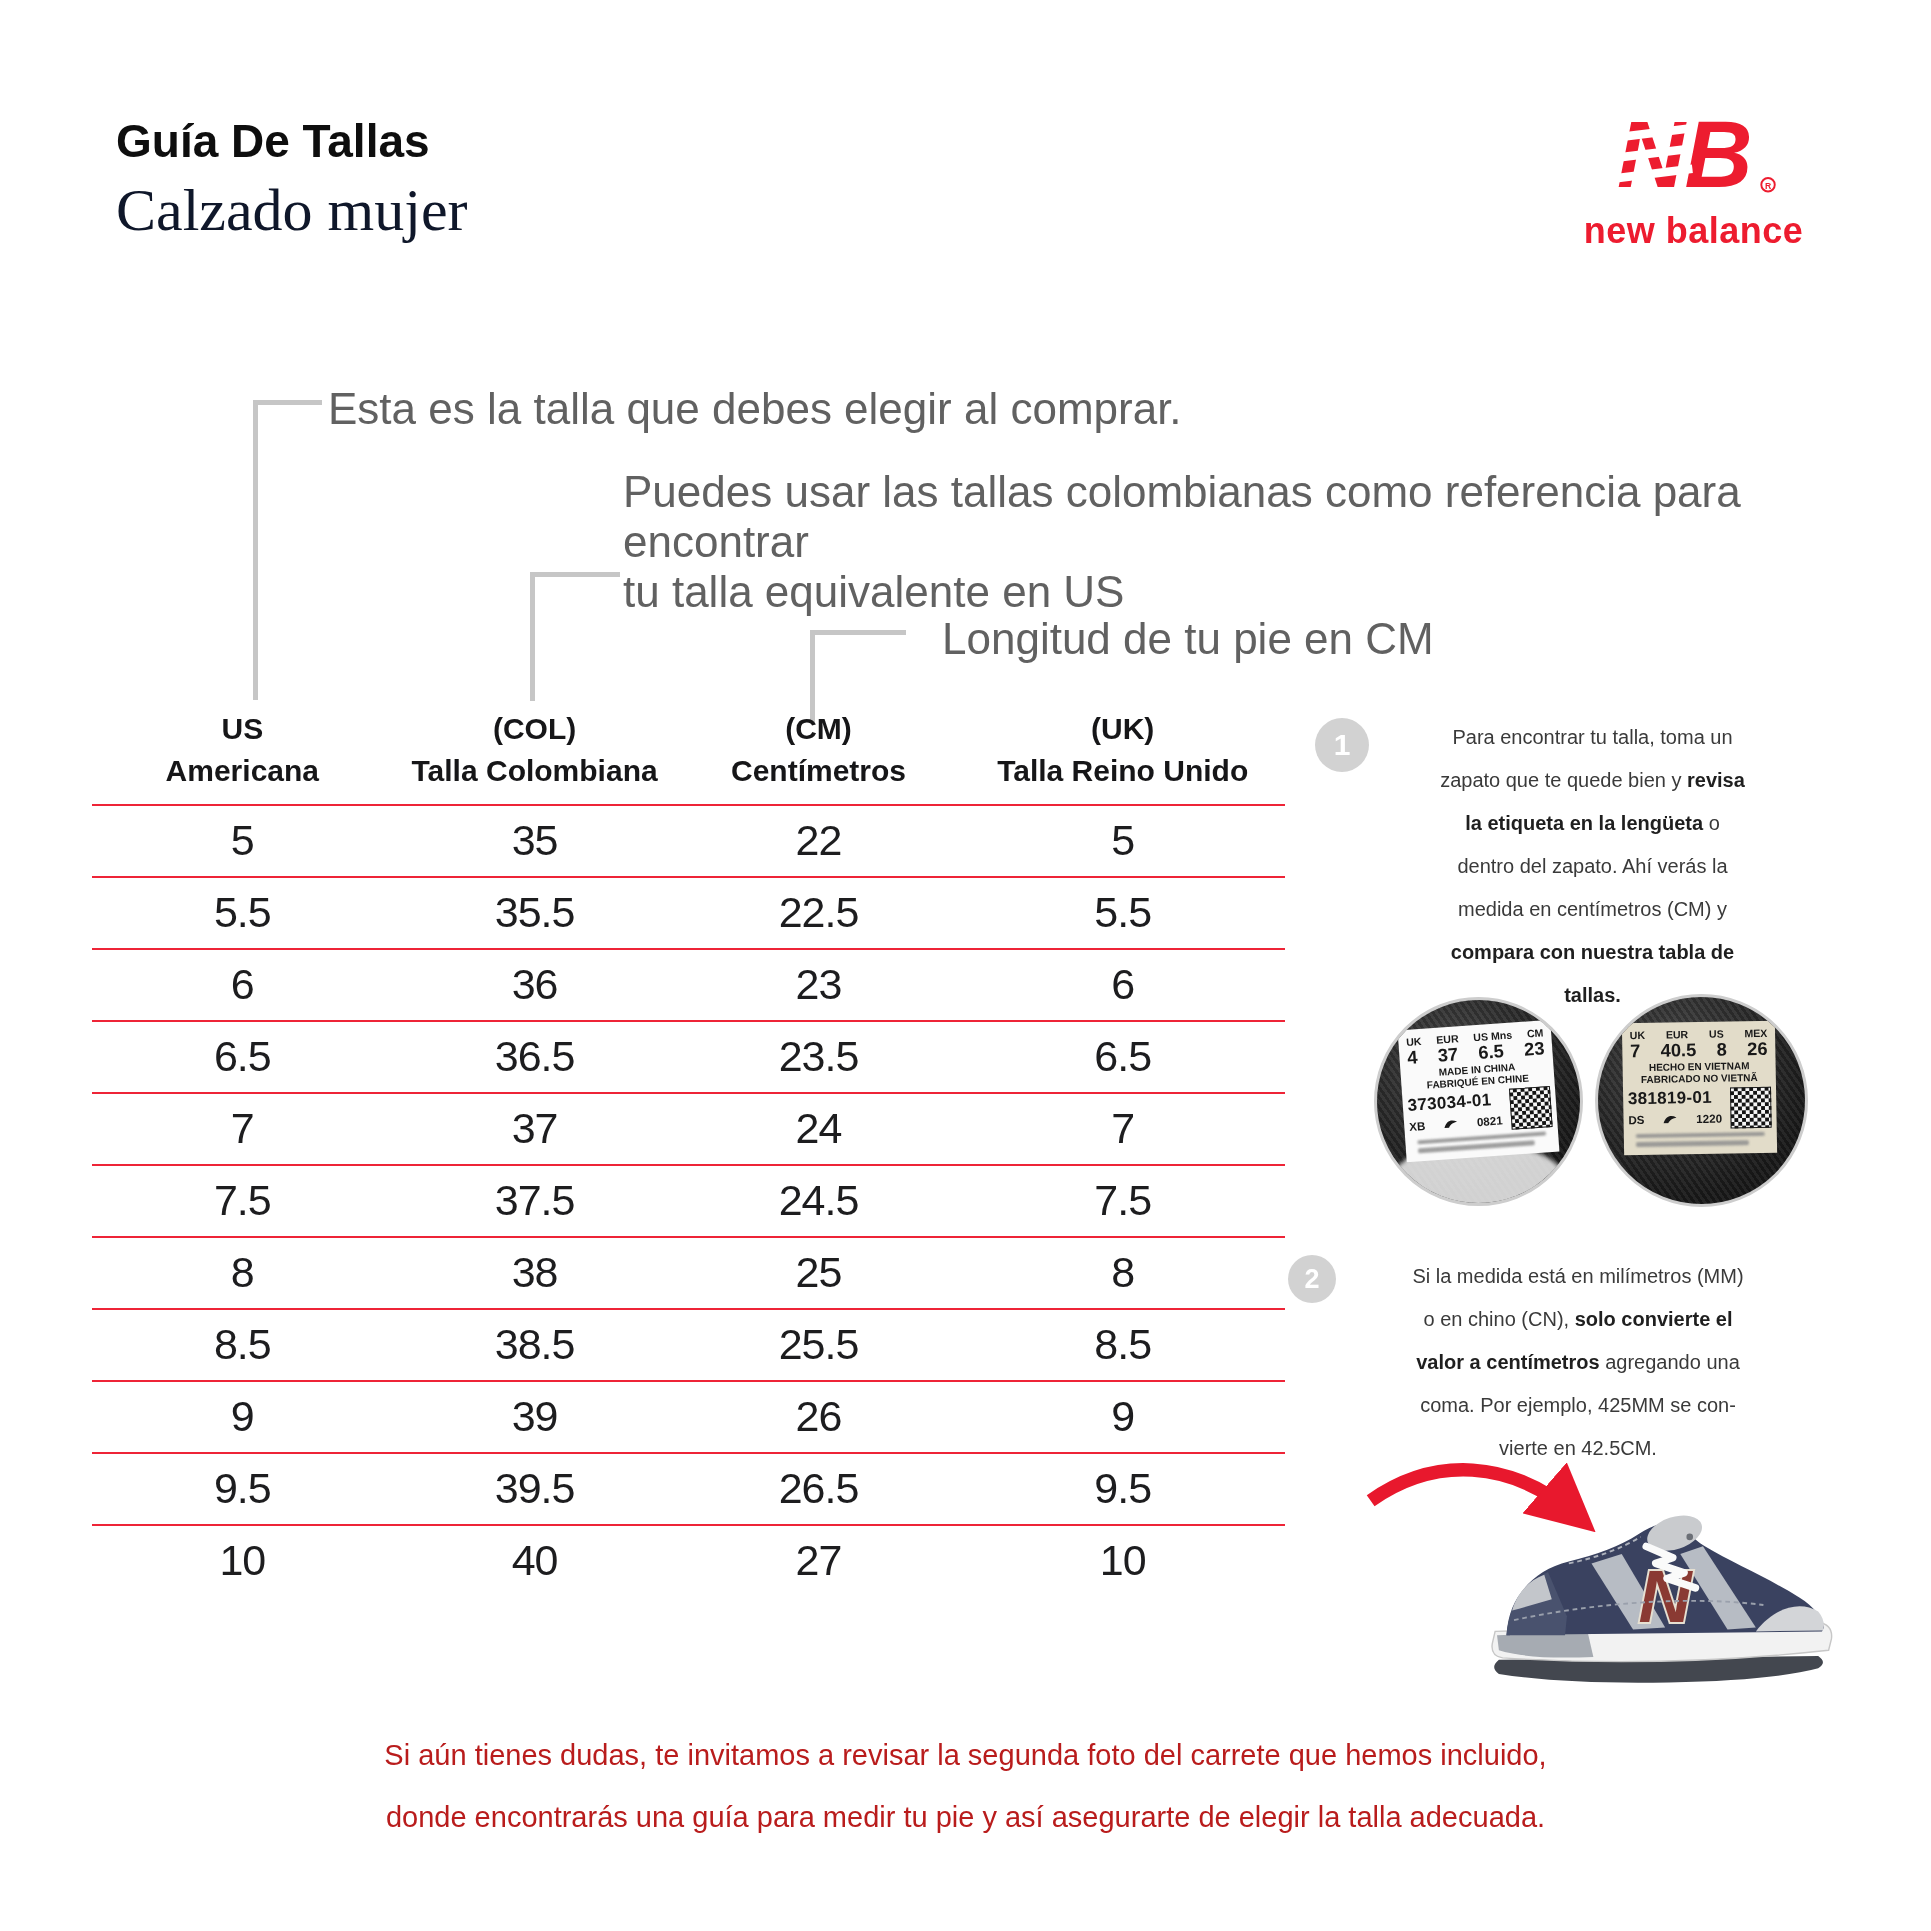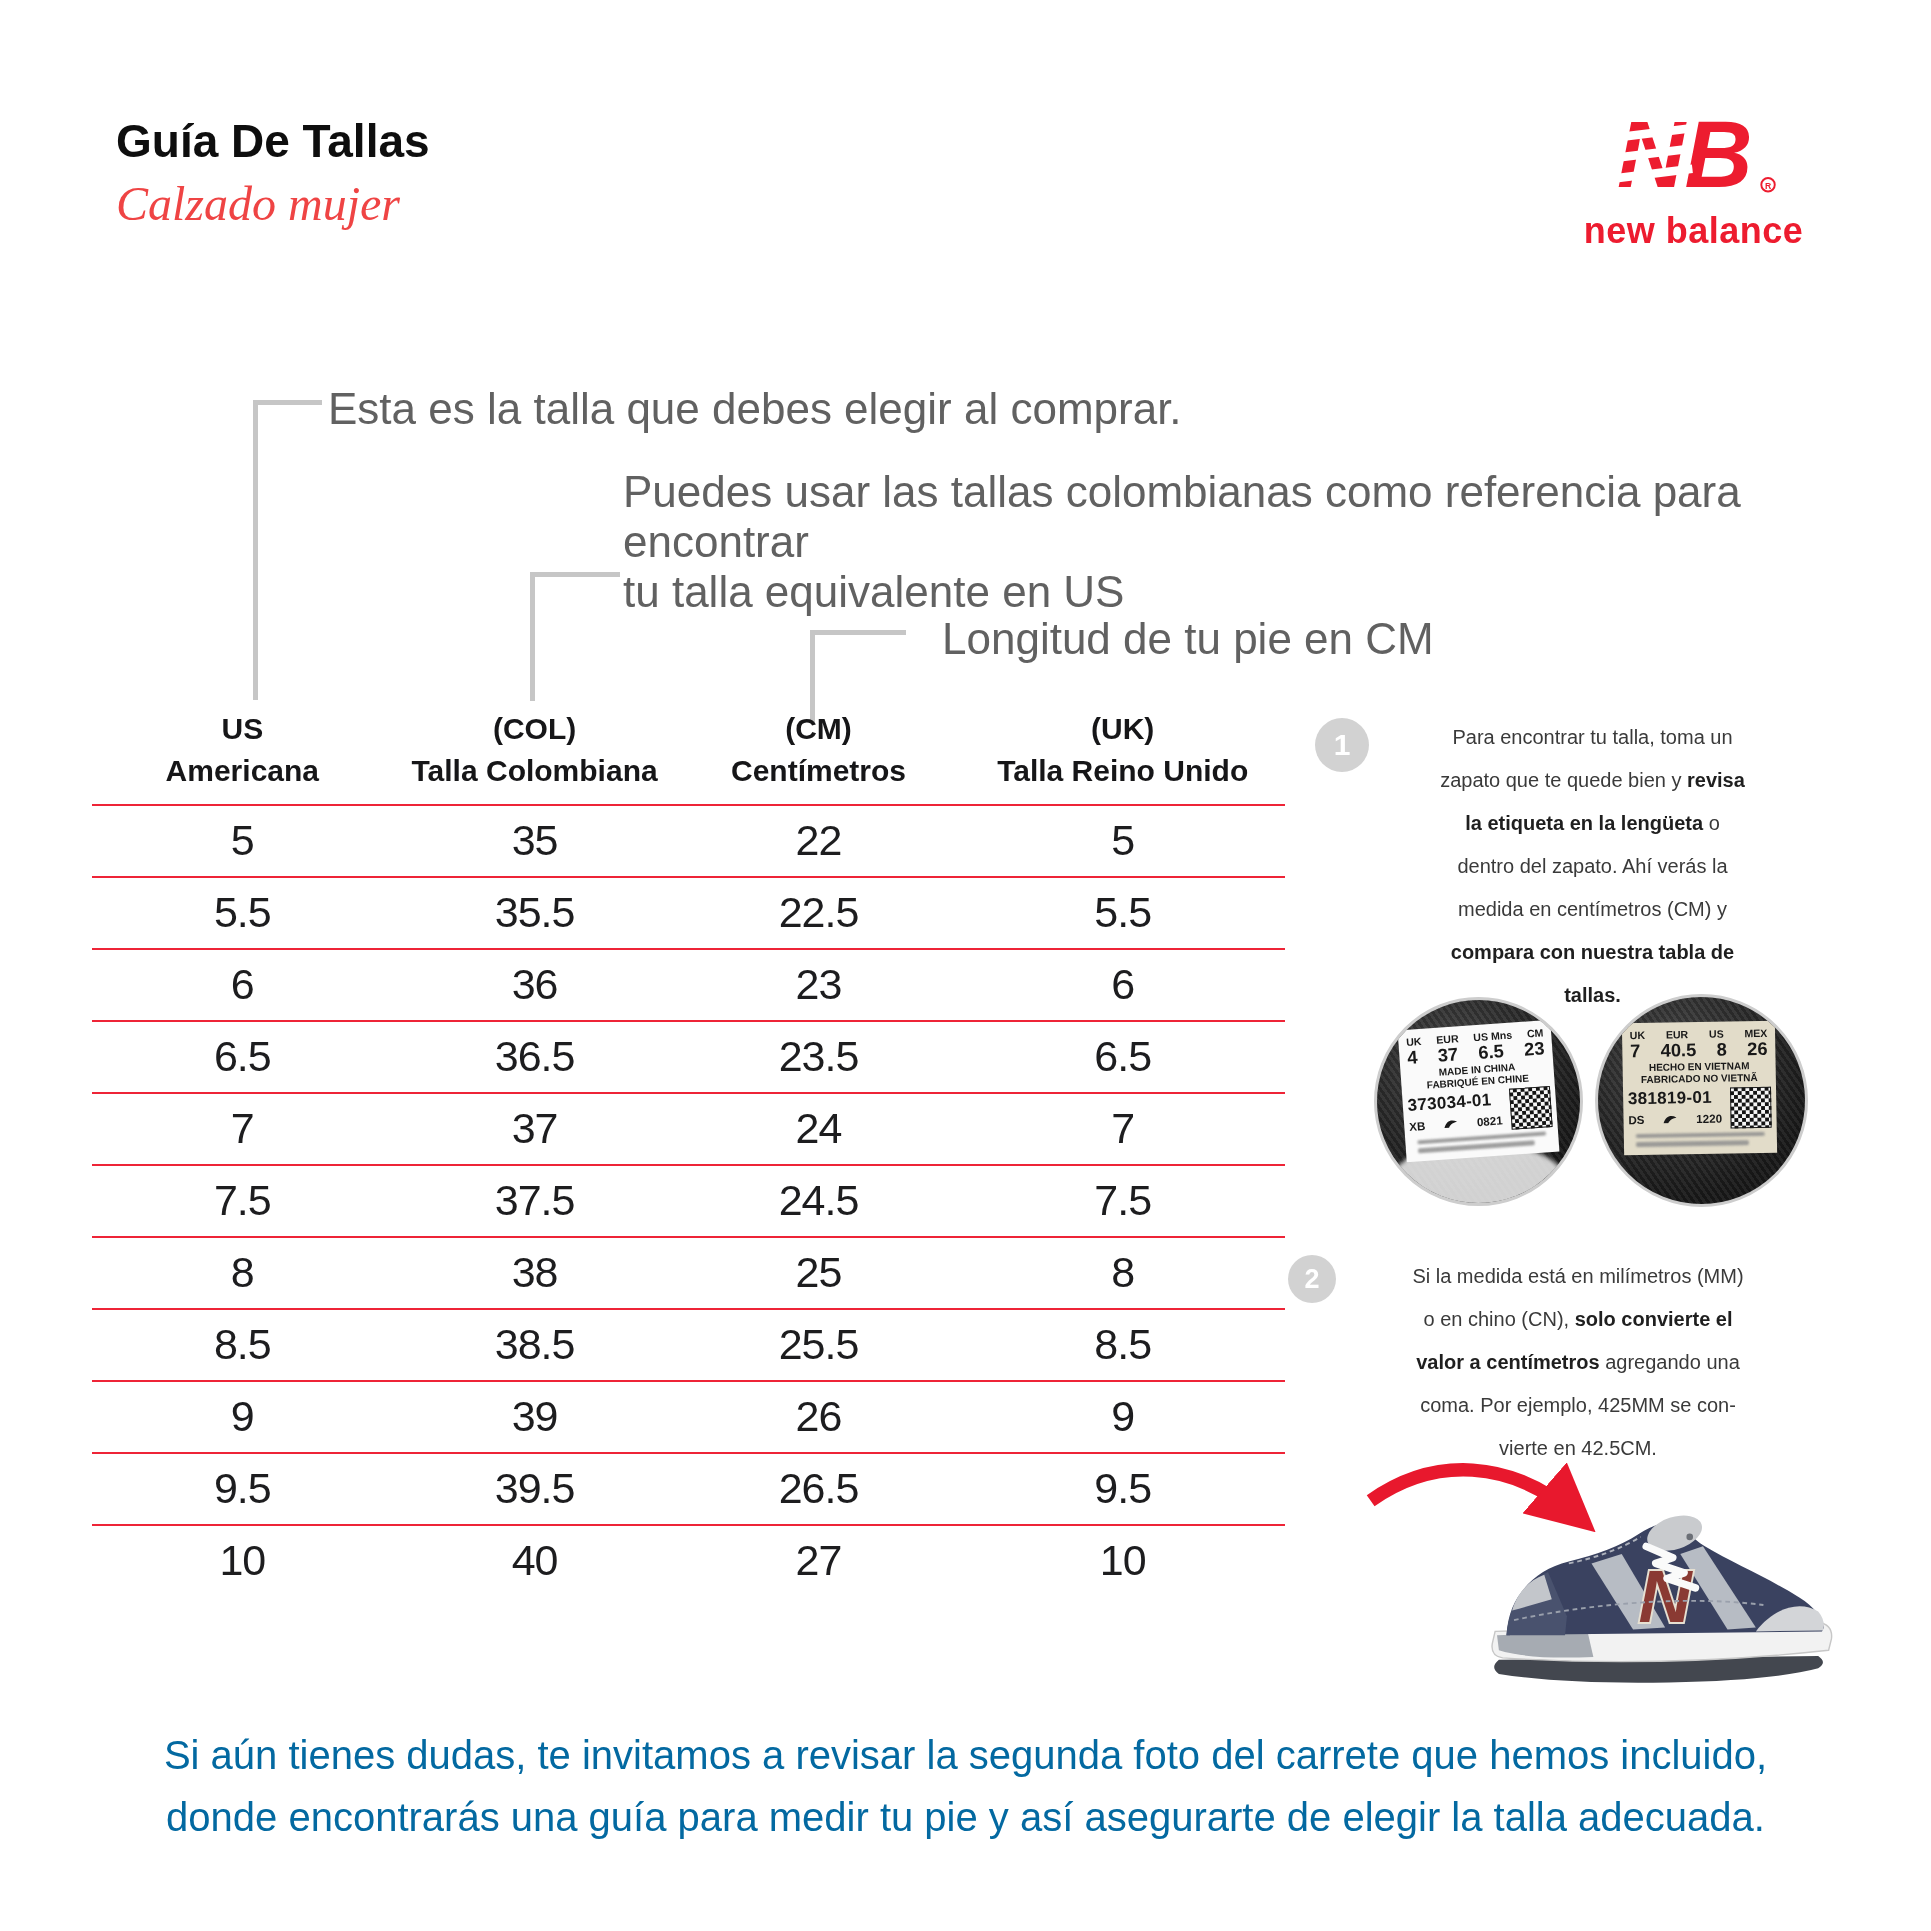--- a/index.html
+++ b/index.html
@@ -9,21 +9,21 @@
     --gray-ann:#616161;
     --bracket:#c6c6c6;
   }
   html,body{margin:0;padding:0;background:#ffffff;}
   .canvas{
     position:relative;width:1931px;height:1931px;background:#ffffff;overflow:hidden;
     font-family:"Liberation Sans",sans-serif;color:var(--ink);border-radius:30px;
   }
   
   .page-title{position:absolute;left:116px;top:114px;font-size:46px;font-weight:bold;color:#0e0e0e;letter-spacing:0;}
-  .page-subtitle{position:absolute;left:116px;top:176px;font-size:48px;color:#ef4444;font-family:"Liberation Serif",serif;font-style:italic;}
+  .page-subtitle{position:absolute;left:116px;top:176px;font-size:60px;color:#0f172a;font-family:"Liberation Serif",serif;}
   .logo{position:absolute;left:1572px;top:104px;width:243px;text-align:center;}
   .logo-word{font-size:36px;font-weight:bold;color:var(--red);margin-top:1.9px;letter-spacing:0.5px;}
   
   .ann{position:absolute;color:var(--gray-ann);font-size:44px;line-height:50px;}
   .bracket{position:absolute;border-left:5.8px solid var(--bracket);border-top:5.8px solid var(--bracket);}
   .bk1{left:253px;top:400px;width:64px;height:295px;}
   .bk2{left:530px;top:572px;width:85px;height:124px;}
   .bk3{left:810px;top:630px;width:91px;height:87px;}
   
   .size-table{position:absolute;left:92px;top:708px;width:1193px;}
@@ -56,21 +56,21 @@
   .tl-left{flex:1;}
   .tl-sku{font-size:17px;font-weight:bold;letter-spacing:0.3px;white-space:nowrap;}
   .tl-codes{display:flex;align-items:center;justify-content:space-between;font-size:11.6px;font-weight:bold;margin-top:3.9px;padding-right:3.9px;}
   .dm{width:41px;height:41px;flex:0 0 41px;background:repeating-conic-gradient(#141414 0% 25%,#f6f6f6 0% 50%);background-size:7.7px 7.7px;outline:1.9px solid #1a1a1a;outline-offset:-1.9px;}
   .blurline{height:4.8px;background:#8f8f8f;filter:blur(1.2px);border-radius:1.9px;margin:3.9px 7.7px 0 7.7px;opacity:.85;}
   .sheen{position:absolute;left:17.4px;bottom:-7.7px;width:169px;height:68px;background:#f2f2f2;border-radius:50%;filter:blur(1.9px);opacity:.85;}
   
   .arrow-box{position:absolute;left:1361px;top:1460px;width:251px;height:97px;}
   .shoe-box{position:absolute;left:1480px;top:1504px;width:359px;height:183px;}
   
-  .footer{position:absolute;left:0;top:1724px;width:1931px;text-align:center;color:#0369a1;font-size:40px;line-height:62px;}
+  .footer{position:absolute;left:0;top:1724px;width:1931px;text-align:center;color:#b91c1c;font-size:29px;line-height:62px;}
 </style>
 </head>
 <body>
 
 <div class="canvas">
 
   <div class="page-title">Guía De Tallas</div>
   <div class="page-subtitle">Calzado mujer</div>
 
   <div class="logo">

